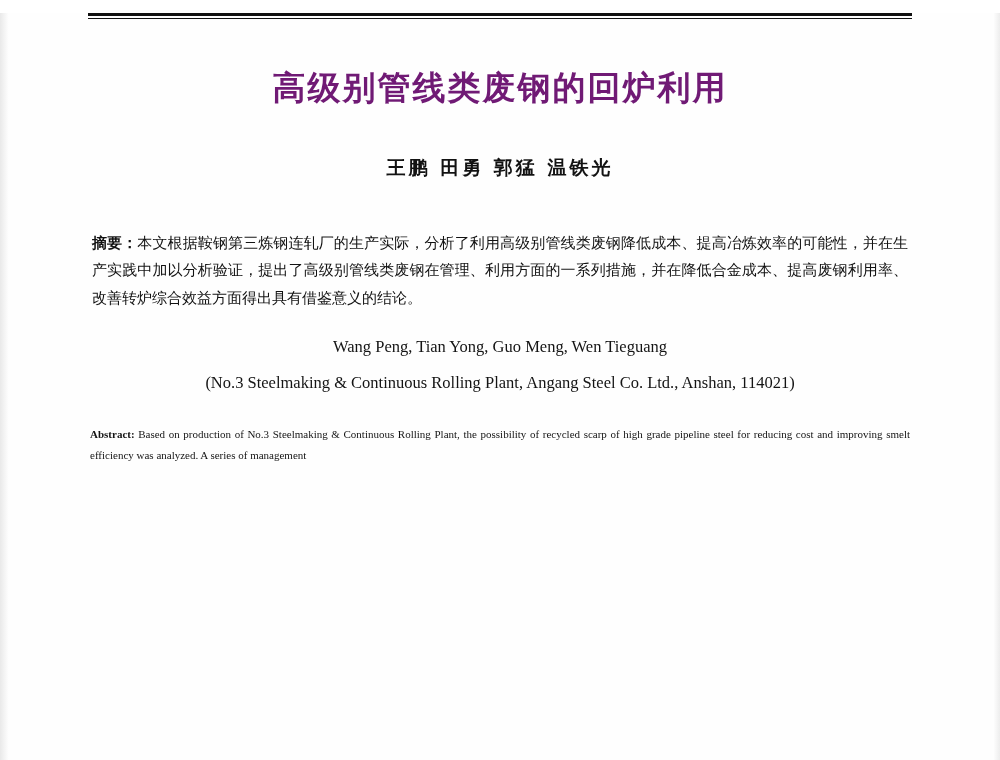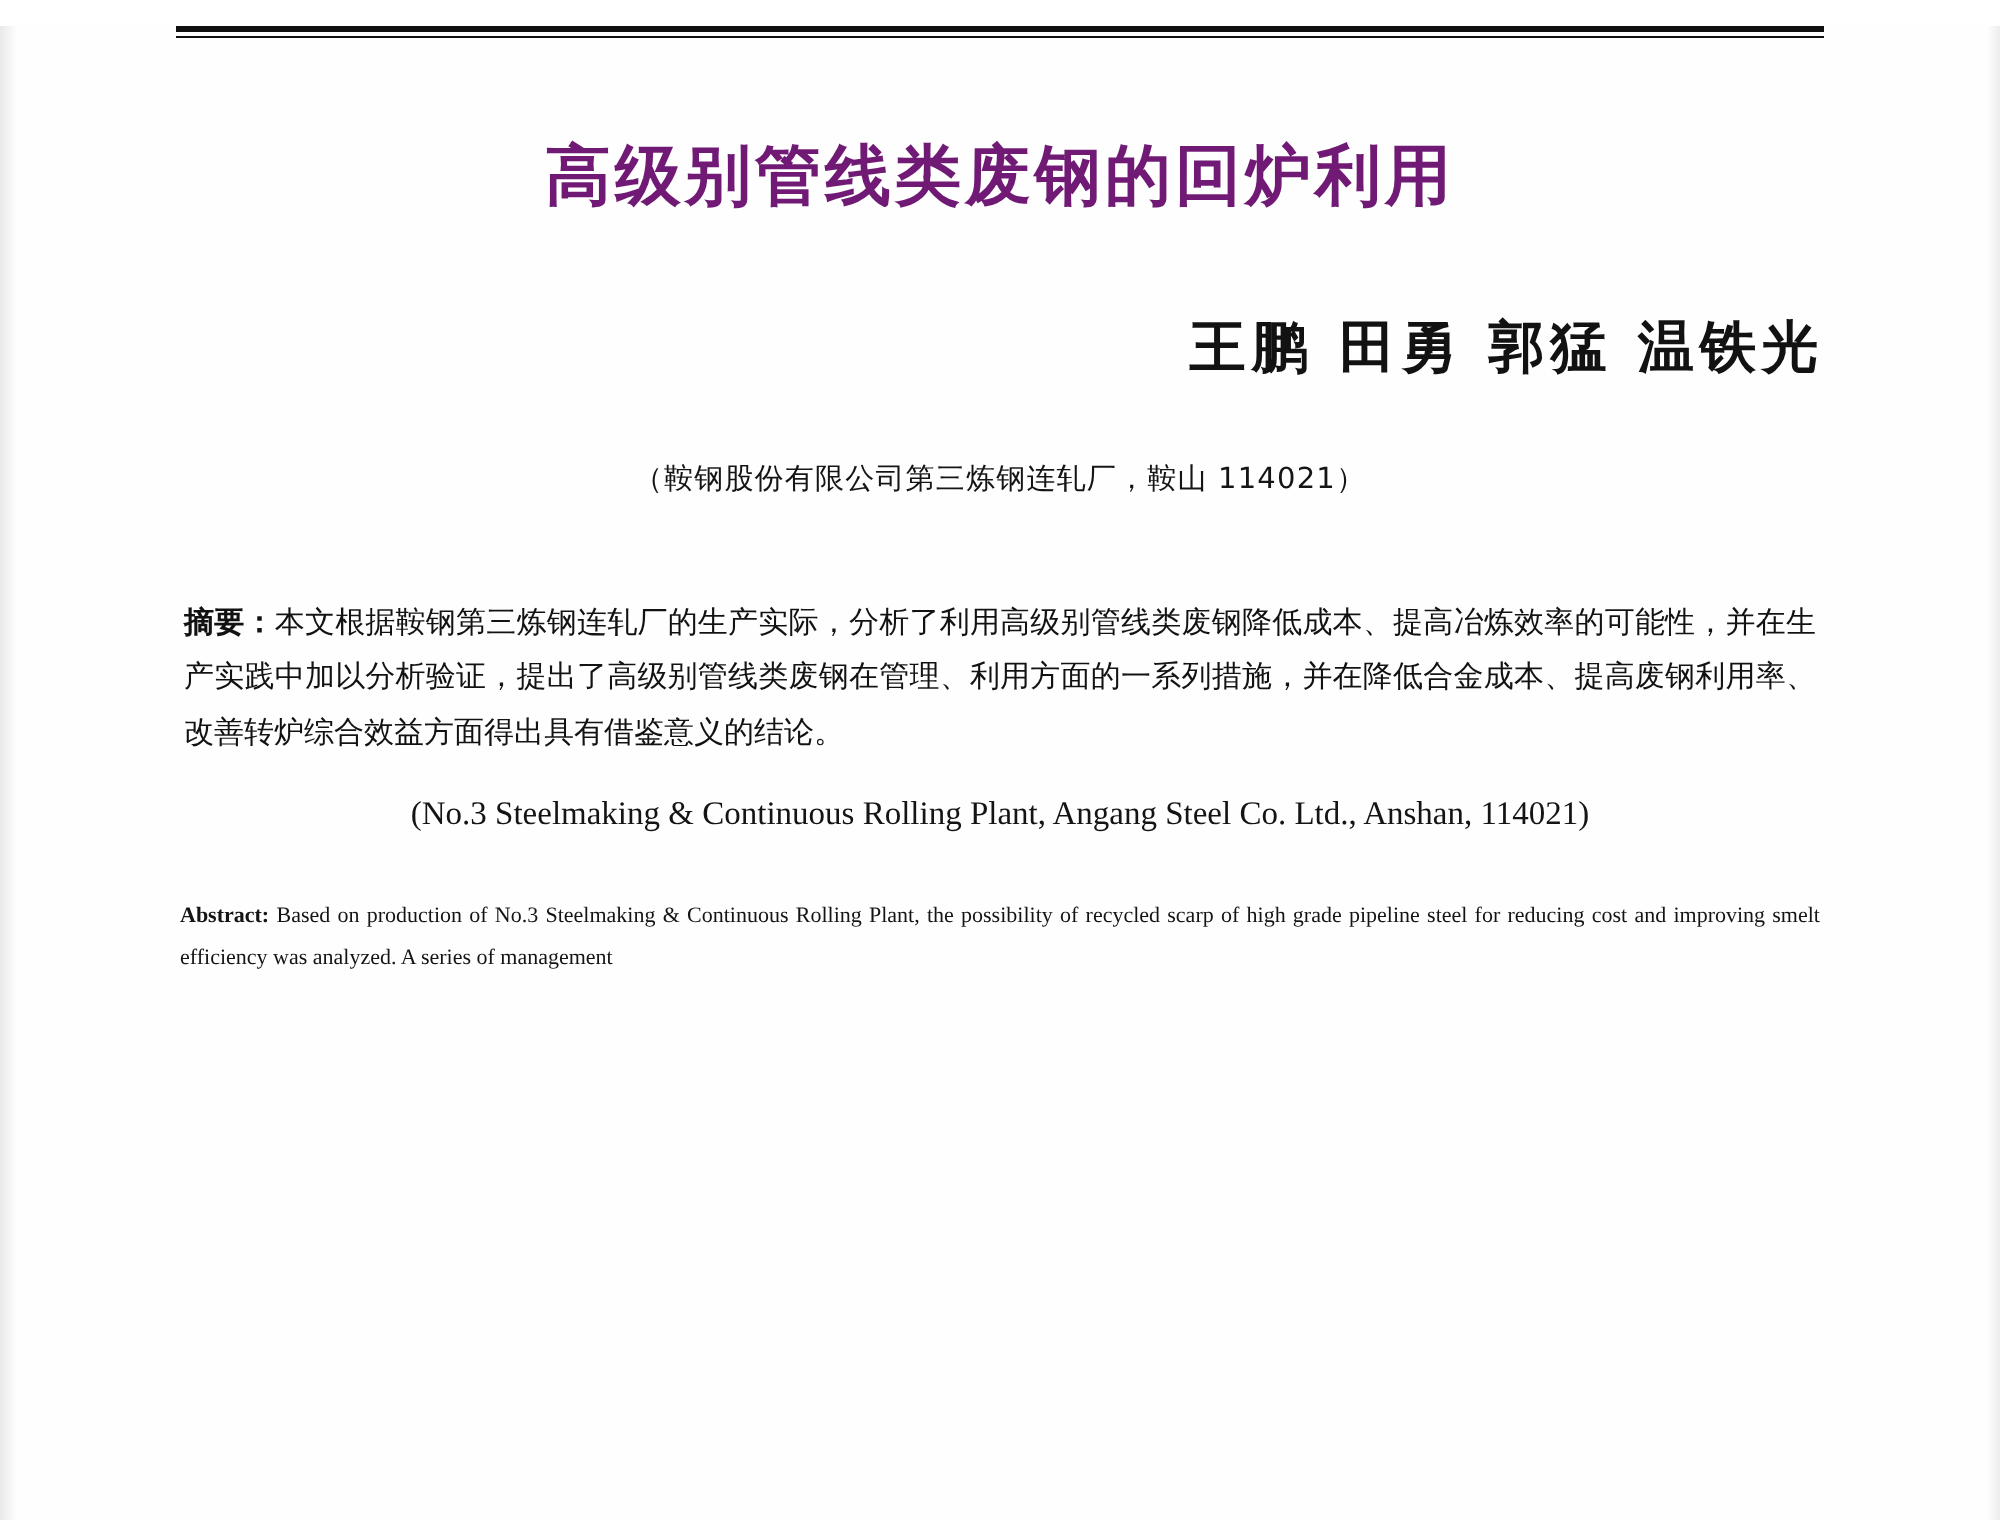--- a/index.html
+++ b/index.html
@@ -59,24 +59,24 @@
     text-align: center;
     font-family: "DejaVu Sans", sans-serif;
     font-weight: bold;
     font-size: 33px;
     letter-spacing: 2px;
     margin: 47px 0 0 0;
     color: #701a75;
   }
 
   .authors {
-    text-align: right;
+    text-align: center;
     font-family: "DejaVu Serif", serif;
     font-weight: bold;
-    font-size: 28px;
+    font-size: 19px;
     letter-spacing: 3px;
     margin-top: 44px;
     color: #121212;
   }
 
   .affiliation {
     text-align: center;
     font-family: "DejaVu Sans", sans-serif;
     font-size: 14.5px;
     letter-spacing: 0.6px;
@@ -183,28 +183,28 @@
   <div class="rule-wrap">
     <div class="rule-thick"></div>
     <div class="rule-thin"></div>
     <div class="speck" style="left:643px; top:-25px; width:3px; height:3px;"></div>
   </div>
 
   <h1 class="title">高级别管线类废钢的回炉利用</h1>
 
   <div class="authors">王鹏  田勇  郭猛  温铁光</div>
 
-  <div class="affiliation">（鞍钢股份有限公司第三炼钢连轧厂，鞍山 114021）</div>
 
   <div class="abstract-cn">
     <span class="lead">摘要：</span><span>本文根据鞍钢第三炼钢连轧厂的生产实际，分析了利用高级别管线类废钢降低成本、提高冶炼效率的可能性，并在生产实践中加以分析验证，提出了高级别管线类废钢在管理、利用方面的一系列措施，并在降低合金成本、提高废钢利用率、改善转炉综合效益方面得出具有借鉴意义的结论。</span>
   </div>
 
 
 
+  <div class="authors-en">Wang Peng, Tian Yong, Guo Meng, Wen Tieguang</div>
 
   <div class="affiliation-en">(No.3 Steelmaking &amp; Continuous Rolling Plant, Angang Steel Co. Ltd., Anshan, 114021)</div>
 
   <div class="abstract-en">
     <span class="lead">Abstract:</span><span> Based on production of No.3 Steelmaking &amp; Continuous Rolling Plant, the possibility of recycled scarp of high grade pipeline steel for reducing cost and improving smelt efficiency was analyzed. A series of management</span>
   </div>
 
   <div class="bottom-mark"></div>
 </div>
 

